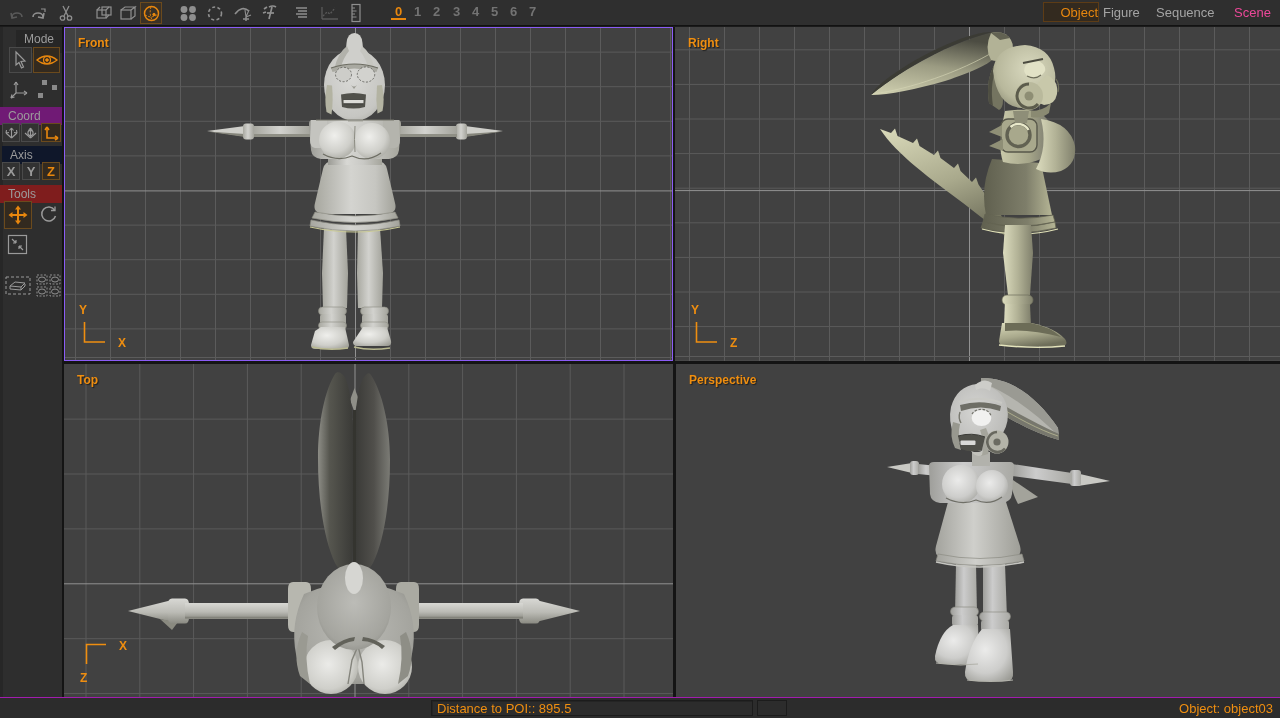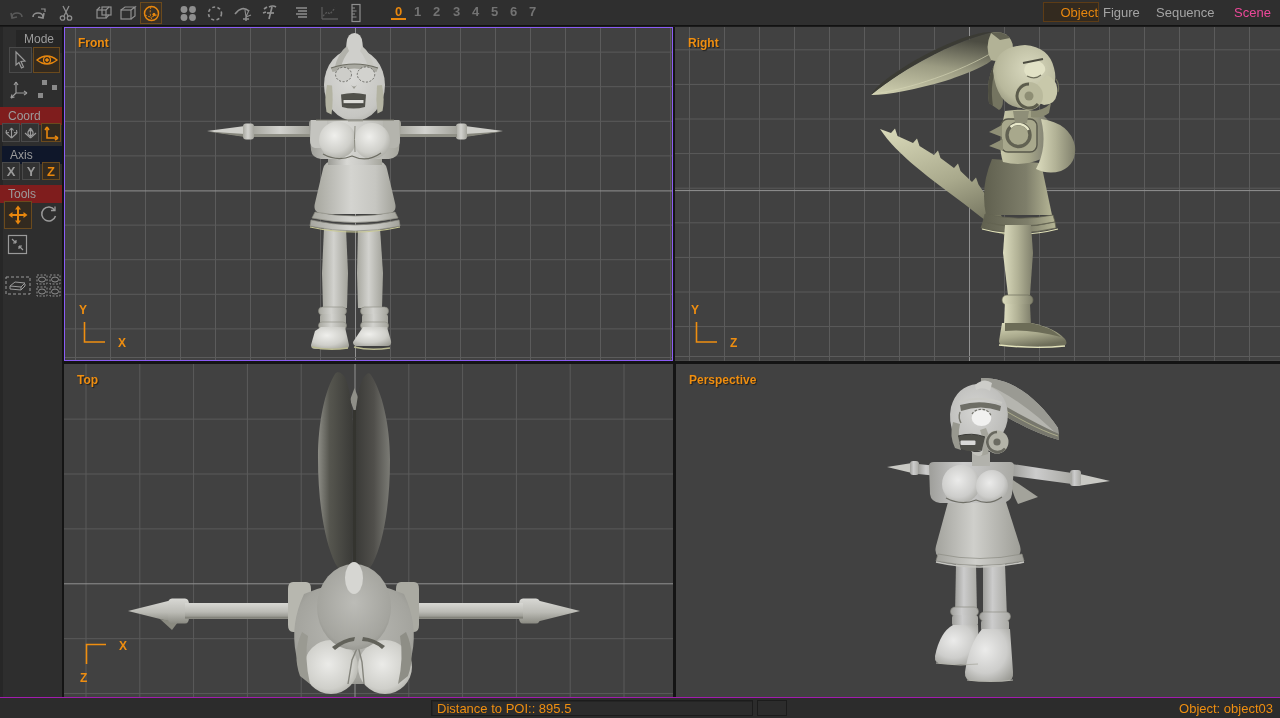--- a/index.html
+++ b/index.html
@@ -122,21 +122,21 @@
         <path d="M7 3 l-2 3 M7 3 l2 3 M18 14 l-3 -2 M18 14 l-3 2 M2 19 l1 -3.5 M2 19 l3.5 -1"></path>
       </g>
     </svg>
 <svg style="position:absolute;left:36px;top:52px" width="24" height="22" viewBox="0 0 24 22">
       <g fill="#8a8a8a">
         <rect x="6" y="1" width="5" height="5"></rect>
         <rect x="16" y="6" width="5" height="5"></rect>
         <rect x="2" y="14" width="5" height="5"></rect>
       </g>
     </svg>
-<div style="position:absolute;left:0;top:80px;width:62px;font:12px 'Liberation Sans',sans-serif;color:#9c9c9c;padding:2px 0 2px 8px;background:#7f1d1d">Coord</div>
+<div style="position:absolute;left:0;top:80px;width:62px;font:12px 'Liberation Sans',sans-serif;color:#9c9c9c;padding:2px 0 2px 8px;background:#701a75">Coord</div>
 <div style="position:absolute;left:2px;top:96px;width:18px;height:19px;background:#323232;border:1px solid #4a4a4a"></div>
 <div style="position:absolute;left:21px;top:96px;width:18px;height:19px;background:#323232;border:1px solid #4a4a4a"></div>
 <div style="position:absolute;left:41px;top:96px;width:20px;height:19px;background:#332a1f;border:1px solid #6b4a1d"></div>
 <svg style="position:absolute;left:4px;top:98px" width="15" height="16" viewBox="0 0 15 16">
       <g stroke="#9a9a9a" stroke-width="1.1" fill="none">
         <path d="M7.5 13 L7.5 3 M7.5 13 L2 8 M7.5 13 L13 8"></path>
         <path d="M7.5 3 l-2 2.5 M7.5 3 l2 2.5 M2 8 l0.5 -3 M2 8 l3 -0.5 M13 8 l-0.5 -3 M13 8 l-3 -0.5"></path>
       </g>
     </svg>
 <svg style="position:absolute;left:23px;top:98px" width="15" height="16" viewBox="0 0 15 16">

